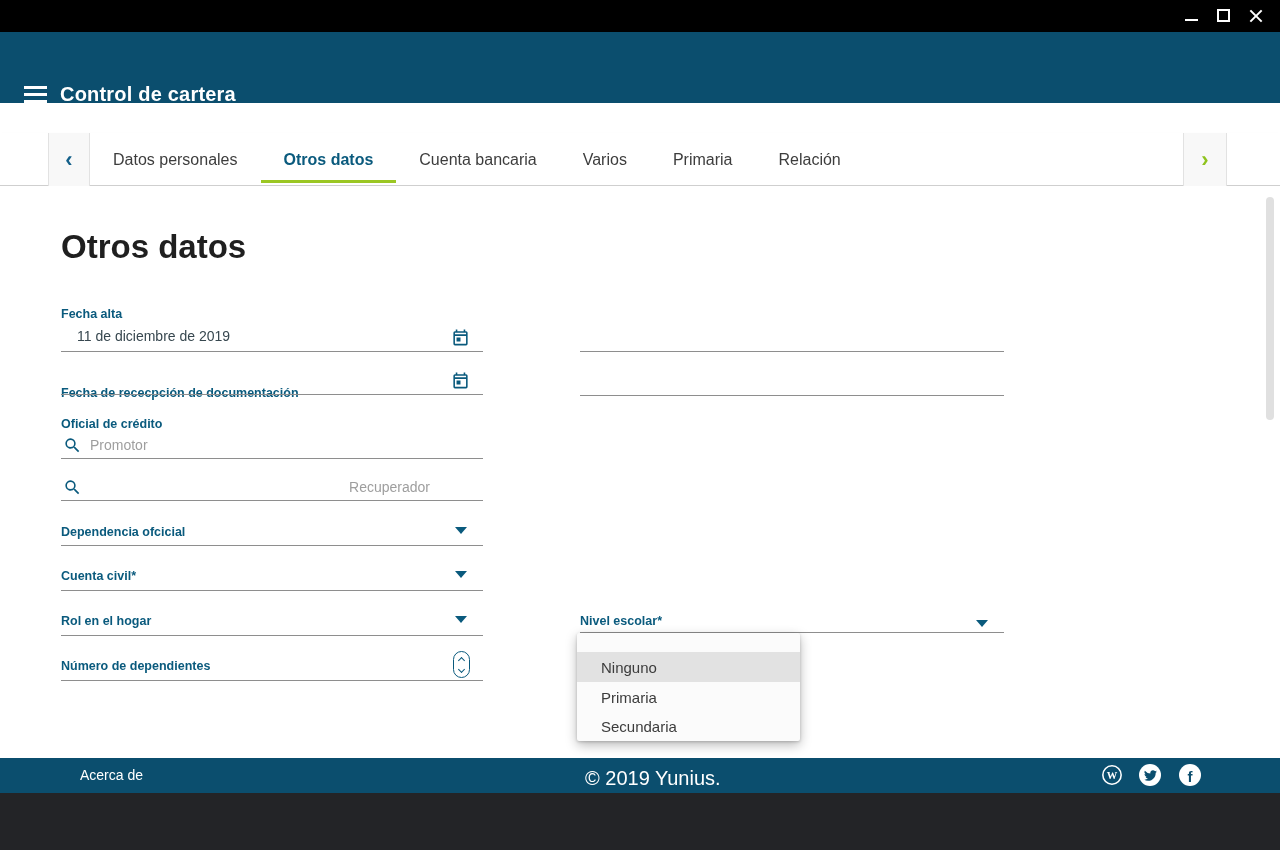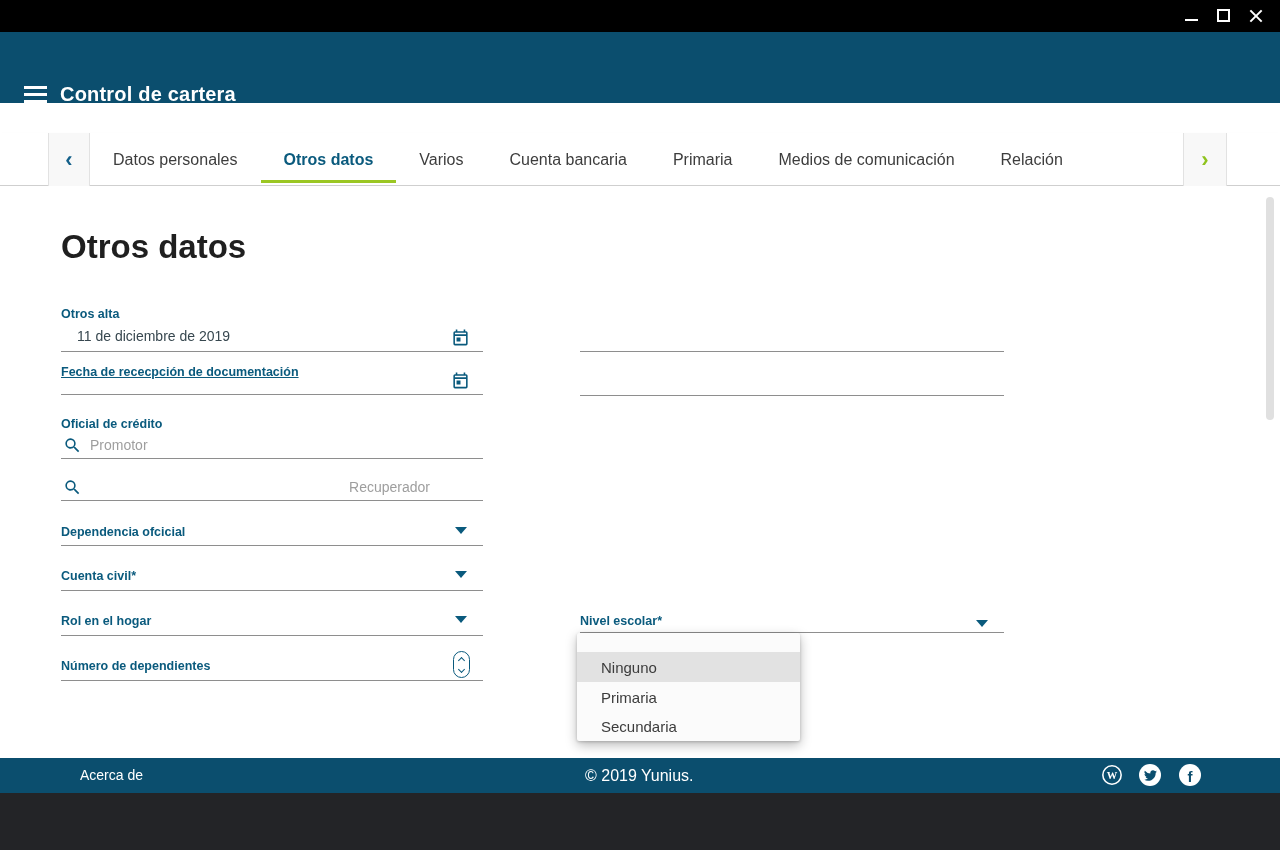--- a/index.html
+++ b/index.html
@@ -70,21 +70,21 @@
   .dd-blank { height:19px; }
   .dd-opt { height:30px; display:flex; align-items:center; padding-left:24px; font-size:15px; color:#3c3c3c; cursor:pointer; }
   .dd-opt.hl { background:#e2e2e2; }
 
   
   .scroll-thumb { position:absolute; left:1266px; top:197px; width:8px; height:223px; background:#e0e0e0; border-radius:4px; cursor:pointer; }
 
   
   .footer { position:absolute; left:0; top:758px; width:1280px; height:35px; background:#0b4e6e; color:#fff; }
   .footer .about { position:absolute; left:80px; top:9px; font-size:14px; cursor:pointer; }
-  .footer .copyright { position:absolute; left:585px; top:9px; font-size:16px; }
+  .footer .copyright { position:absolute; left:585px; top:9px; font-size:20px; }
   .social { position:absolute; top:6px; width:22px; height:22px; cursor:pointer; }
   .social.wp { left:1101px; }
   .social.tw { left:1139px; }
   .social.fb { left:1179px; }
   .circle-badge { width:22px; height:22px; border-radius:50%; background:#fff; display:flex; align-items:center; justify-content:center; }
   .fb-f { color:#0b4e6e; font-weight:bold; font-size:15px; font-family:"Liberation Sans",sans-serif; margin-top:3px; }
 
   
   .taskbar { position:absolute; left:0; top:793px; width:1280px; height:57px; background:#232427; }
 </style>
@@ -130,44 +130,43 @@
     </div>
   </div>
 
   <div class="tabbar">
     <div class="navbox prev">
         <span>‹</span>
       </div>
     <div class="tabs-strip">
       <div class="stab">Datos personales</div>
       <div class="stab active">Otros datos</div>
+      <div class="stab">Cuenta bancaria</div>
       <div class="stab">Varios</div>
-      <div class="stab">Cuenta bancaria</div>
       <div class="stab">Primaria</div>
-      <div class="stab">Medios de comunicación</div>
       <div class="stab">Relación</div>
     </div>
     <div class="navbox next">
         <span>›</span>
       </div>
   </div>
 
   <div class="content">
     <div class="h1">Otros datos</div>
 
-    <div class="flabel" style="left:61px; top:121px;">Otros alta</div>
+    <div class="flabel" style="left:61px; top:121px;">Fecha alta</div>
     <input class="ftext-input" style="left: 61px; top: 142px; width: 370px; margin-left: 16px;" value="11 de diciembre de 2019">
     <span class="cal-icon" style="left:451px; top:142px;">
       <svg width="19" height="19" viewBox="0 0 24 24" fill="currentColor">
           <path d="M19 4h-1V2h-2v2H8V2H6v2H5a2 2 0 0 0-2 2v14a2 2 0 0 0 2 2h14a2 2 0 0 0 2-2V6a2 2 0 0 0-2-2zm0 16H5V10h14v10zM5 8V6h14v2H5zm2 4h5v5H7z"></path>
         </svg>
     </span>
     <div class="fline" style="left:61px; top:165px; width:422px;"></div>
 
-    <div class="flabel" style="left:61px; top:179px;text-decoration:underline;">Fecha de rececpción de documentación</div>
+    <div class="flabel" style="left:61px; top:200px;">Fecha de rececpción de documentación</div>
     <span class="cal-icon" style="left:451px; top:185px;">
       <svg width="19" height="19" viewBox="0 0 24 24" fill="currentColor">
           <path d="M19 4h-1V2h-2v2H8V2H6v2H5a2 2 0 0 0-2 2v14a2 2 0 0 0 2 2h14a2 2 0 0 0 2-2V6a2 2 0 0 0-2-2zm0 16H5V10h14v10zM5 8V6h14v2H5zm2 4h5v5H7z"></path>
         </svg>
     </span>
     <div class="fline" style="left:61px; top:208px; width:422px;"></div>
 
     <div class="flabel" style="left:61px; top:231px;">Oficial de crédito</div>
     <span class="search-icon" style="left:63px; top:250px;">
       <svg width="19" height="19" viewBox="0 0 24 24" fill="currentColor">

